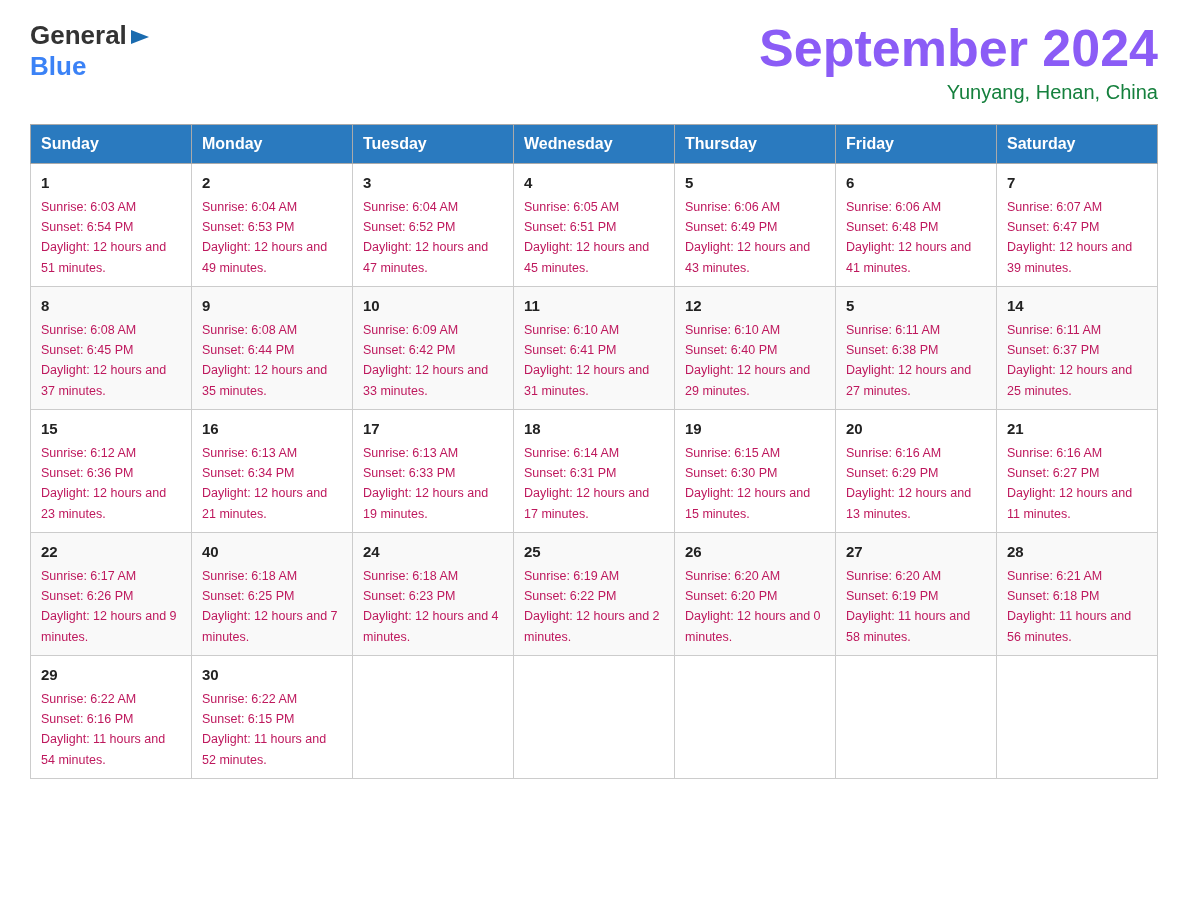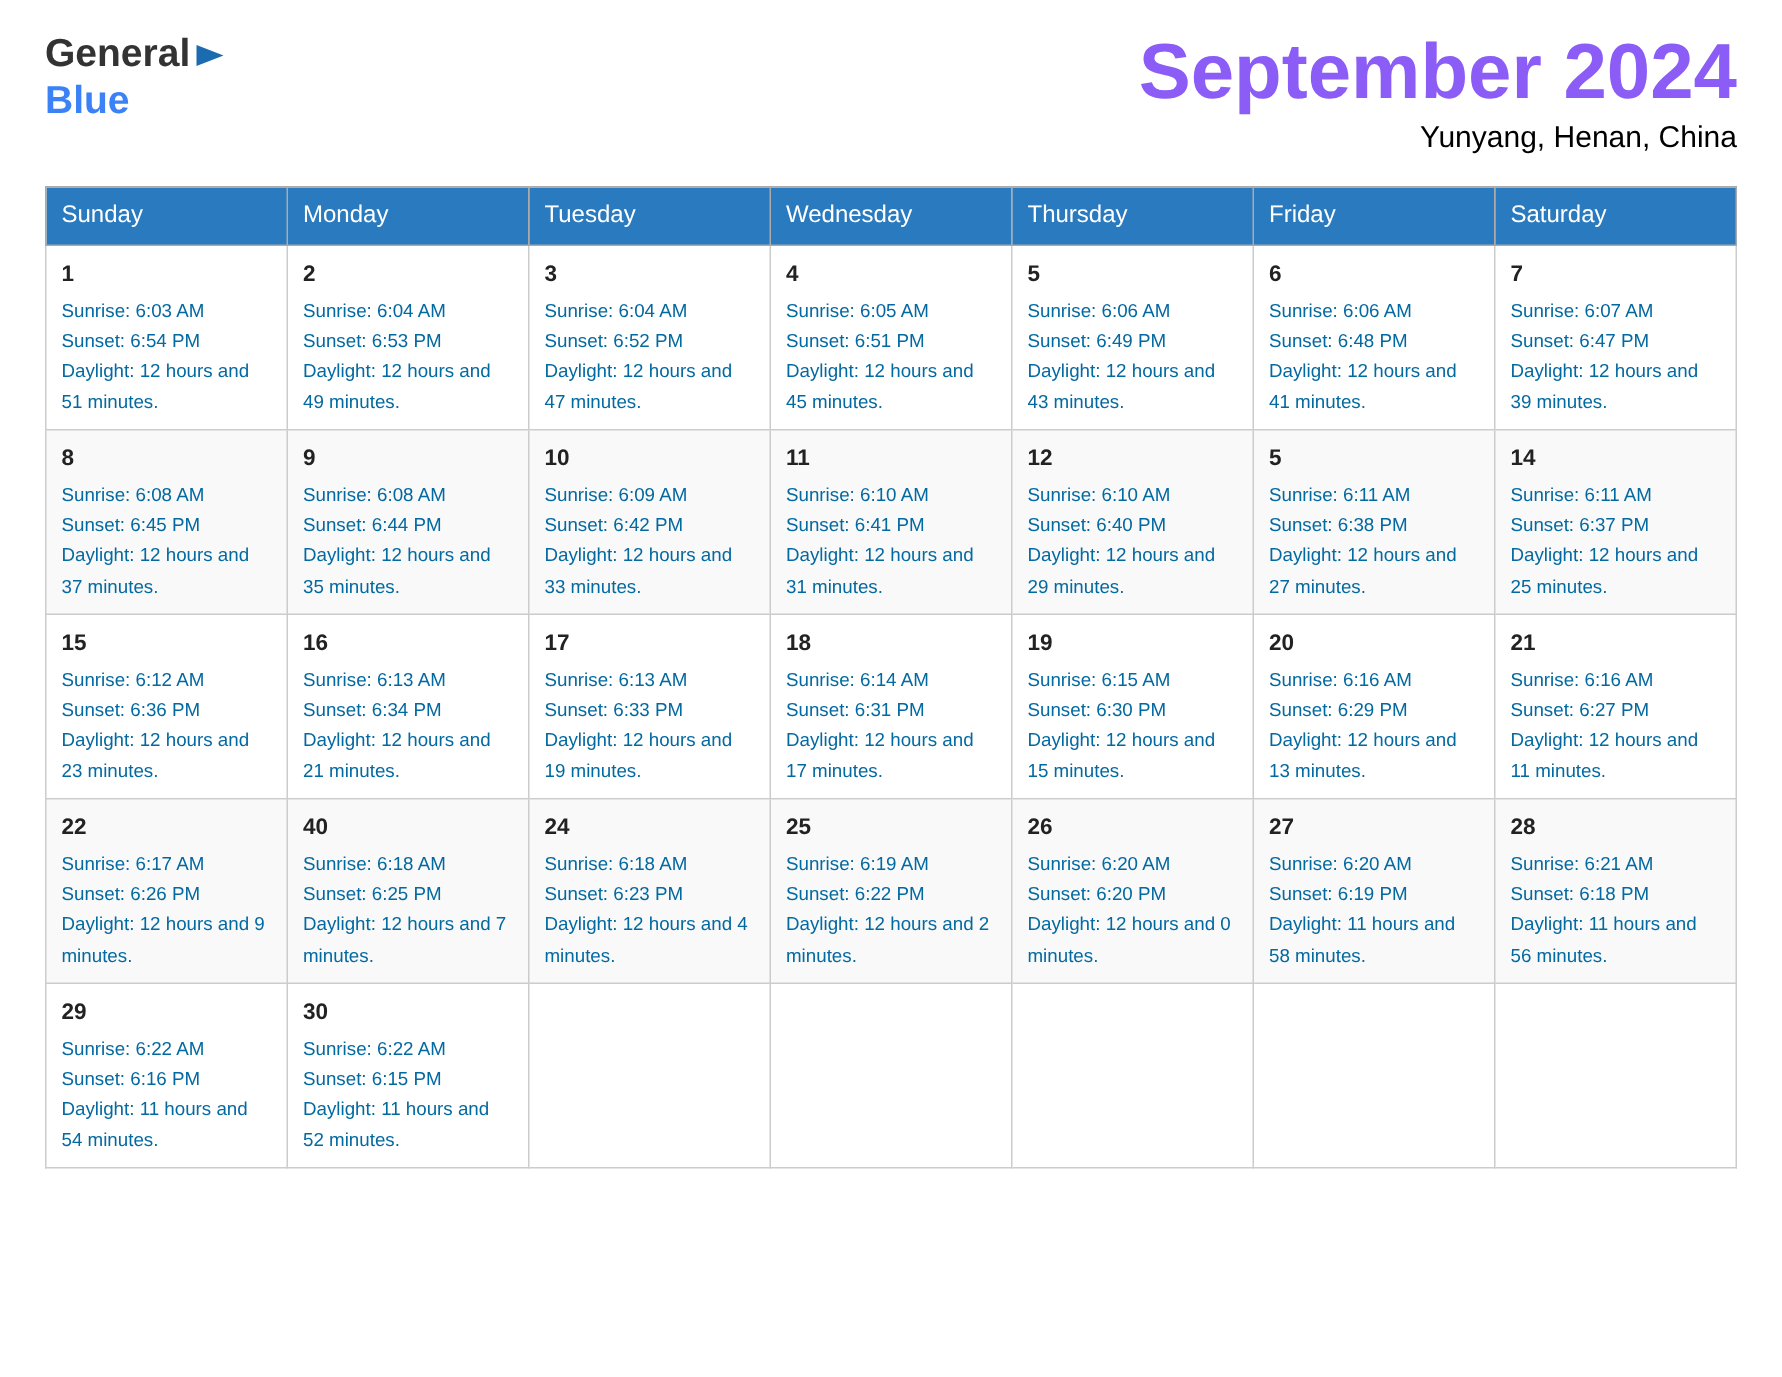--- a/index.html
+++ b/index.html
@@ -21,33 +21,33 @@
       text-align: right;
     }
     .month-title {
       font-size: 52px;
       font-weight: bold;
       color: #8b5cf6;
       line-height: 1.1;
     }
     .location {
       font-size: 20px;
-      color: #000000;
+      color: #15803d;
       margin-top: 4px;
     }
     .calendar-table {
       width: 100%;
       border-collapse: collapse;
       table-layout: fixed;
     }
     .calendar-table th {
       background-color: #2a7abf;
       color: #fff;
       font-size: 16px;
-      font-weight: normal;
+      font-weight: bold;
       padding: 10px 10px;
       text-align: left;
       border: 1px solid #aaa;
     }
     .calendar-table td {
       vertical-align: top;
       padding: 8px 10px;
       border: 1px solid #ccc;
       font-size: 13px;
       color: #333;
@@ -56,21 +56,21 @@
     }
     .day-number {
       font-size: 15px;
       font-weight: bold;
       color: #222;
       display: block;
       margin-bottom: 2px;
     }
     .day-info {
       font-size: 12.5px;
-      color: #0369a1;
+      color: #be185d;
       line-height: 1.55;
     }
     .empty-cell {
       background: #fff;
     }
     tr:nth-child(even) td {
       background-color: #f9f9f9;
     }
     tr:nth-child(odd) td {
       background-color: #fff;

